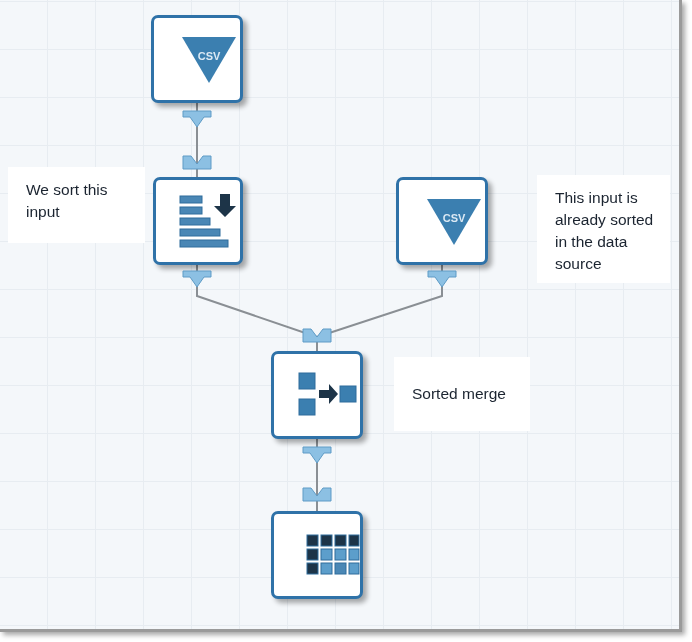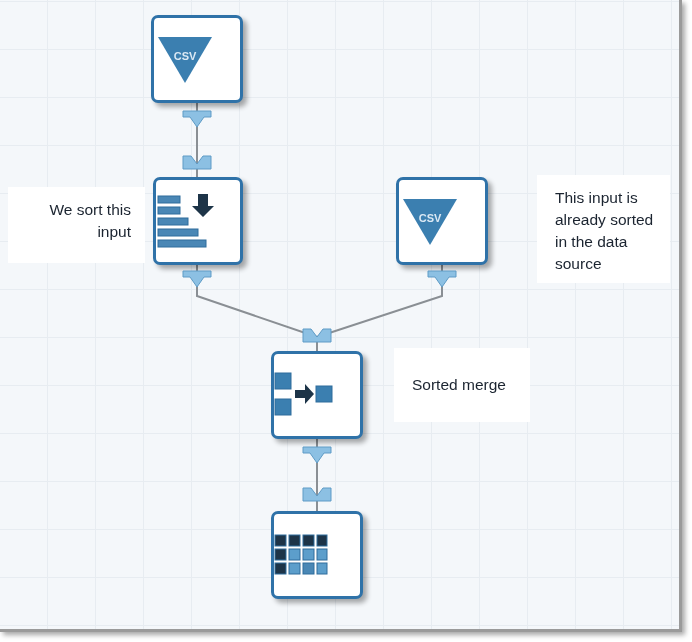--- a/index.html
+++ b/index.html
@@ -44,21 +44,21 @@
   
   .node {
     position: absolute;
     background: #ffffff;
     border: 3px solid #2f72a8;
     border-radius: 7px;
     box-shadow: 4px 4px 5px rgba(0,0,0,0.33);
     box-sizing: border-box;
     display: flex;
     align-items: center;
-    justify-content: flex-start;
+    justify-content: flex-end;
   }
 
   
   .port {
     position: absolute;
     width: 30px;
     height: 18px;
   }
 
   
@@ -169,23 +169,23 @@
   </svg>
 
   <svg class="port" style="left:302px; top:446px;" viewBox="0 0 30 18">
     <path d="M1,1 H29 V7 H22 L15,17 L8,7 H1 Z" fill="#8cc0e3" stroke="#5e9bc6" stroke-width="1"></path>
   </svg>
 
   <svg class="port" style="left:302px; top:485px;" viewBox="0 0 30 18">
     <path d="M1,3 H9 L15,11 L21,3 H29 V16 H1 Z" fill="#8cc0e3" stroke="#5e9bc6" stroke-width="1"></path>
   </svg>
 
-  <div class="annotation" style="left:8px; top:187px; width:137px; height:76px;text-align:right;">We sort this
+  <div class="annotation" style="left:8px; top:167px; width:137px; height:76px;">We sort this
 input</div>
 
   <div class="annotation" style="left:537px; top:175px; width:133px; height:108px;">This input is
 already sorted
 in the data
 source</div>
 
-  <div class="annotation centered" style="left:394px; top:348px; width:136px; height:74px;text-align:right;">Sorted merge</div>
+  <div class="annotation centered" style="left:394px; top:357px; width:136px; height:74px;text-align:right;">Sorted merge</div>
 
 </div>
 
 </body></html>

